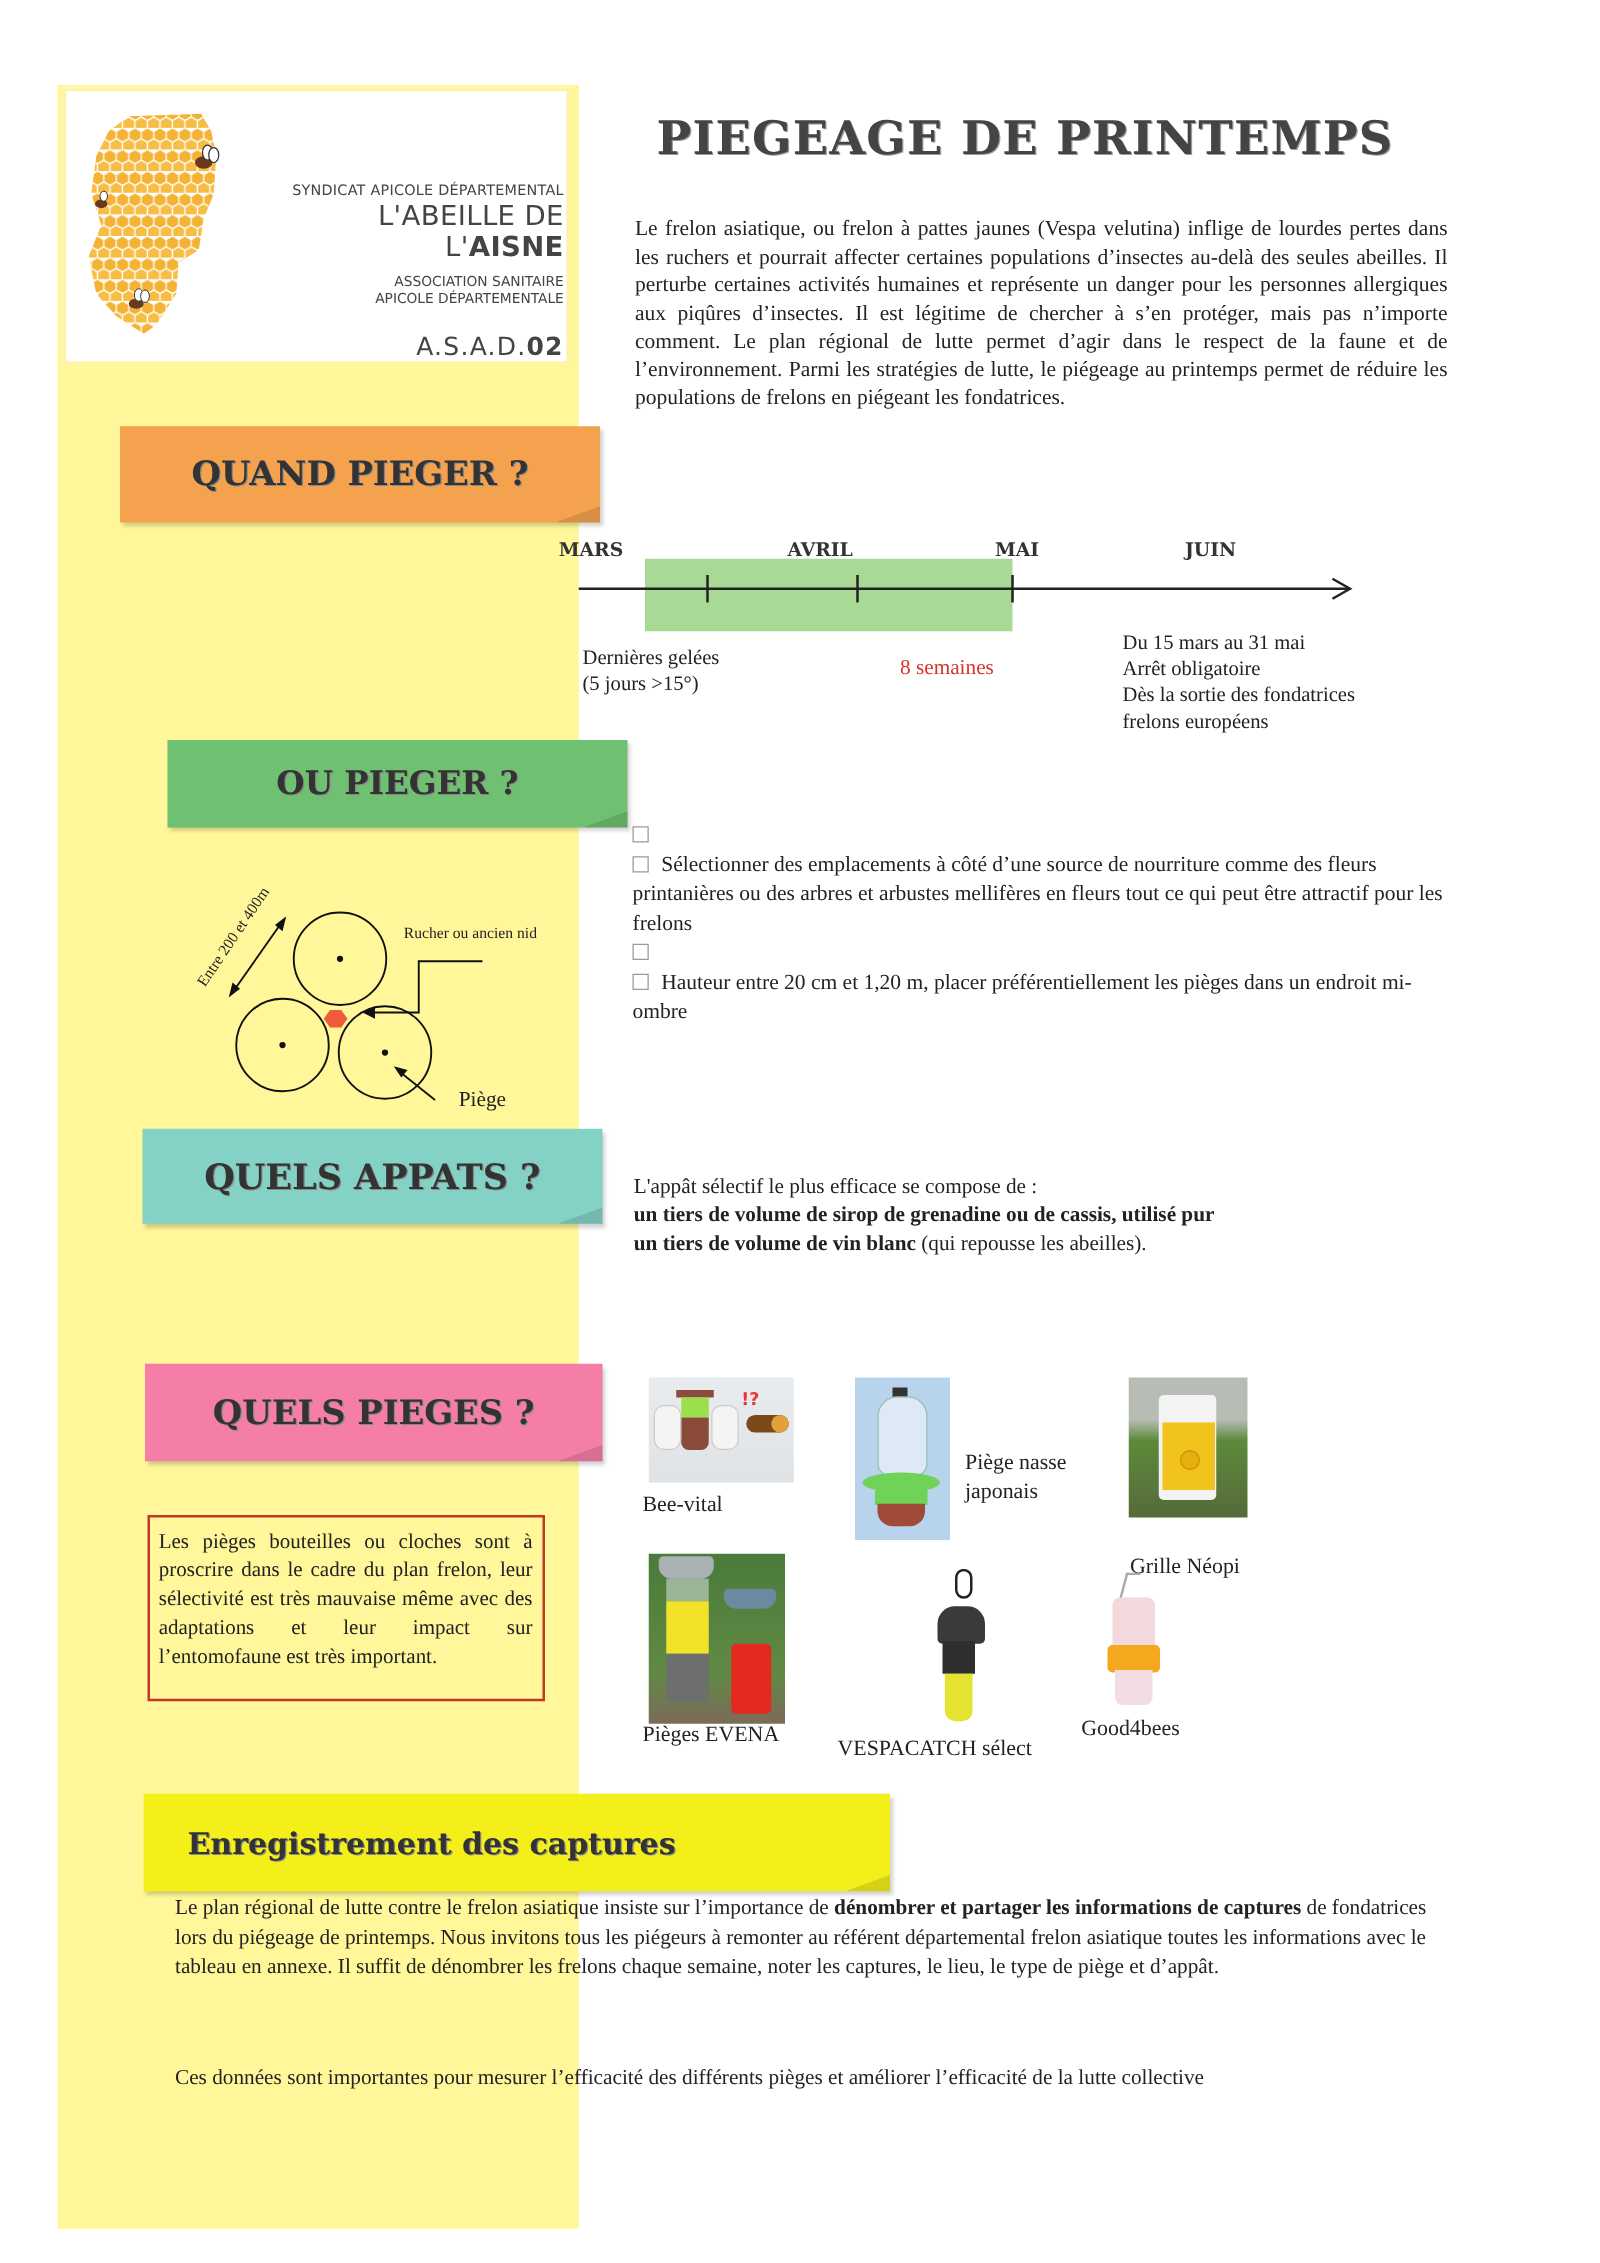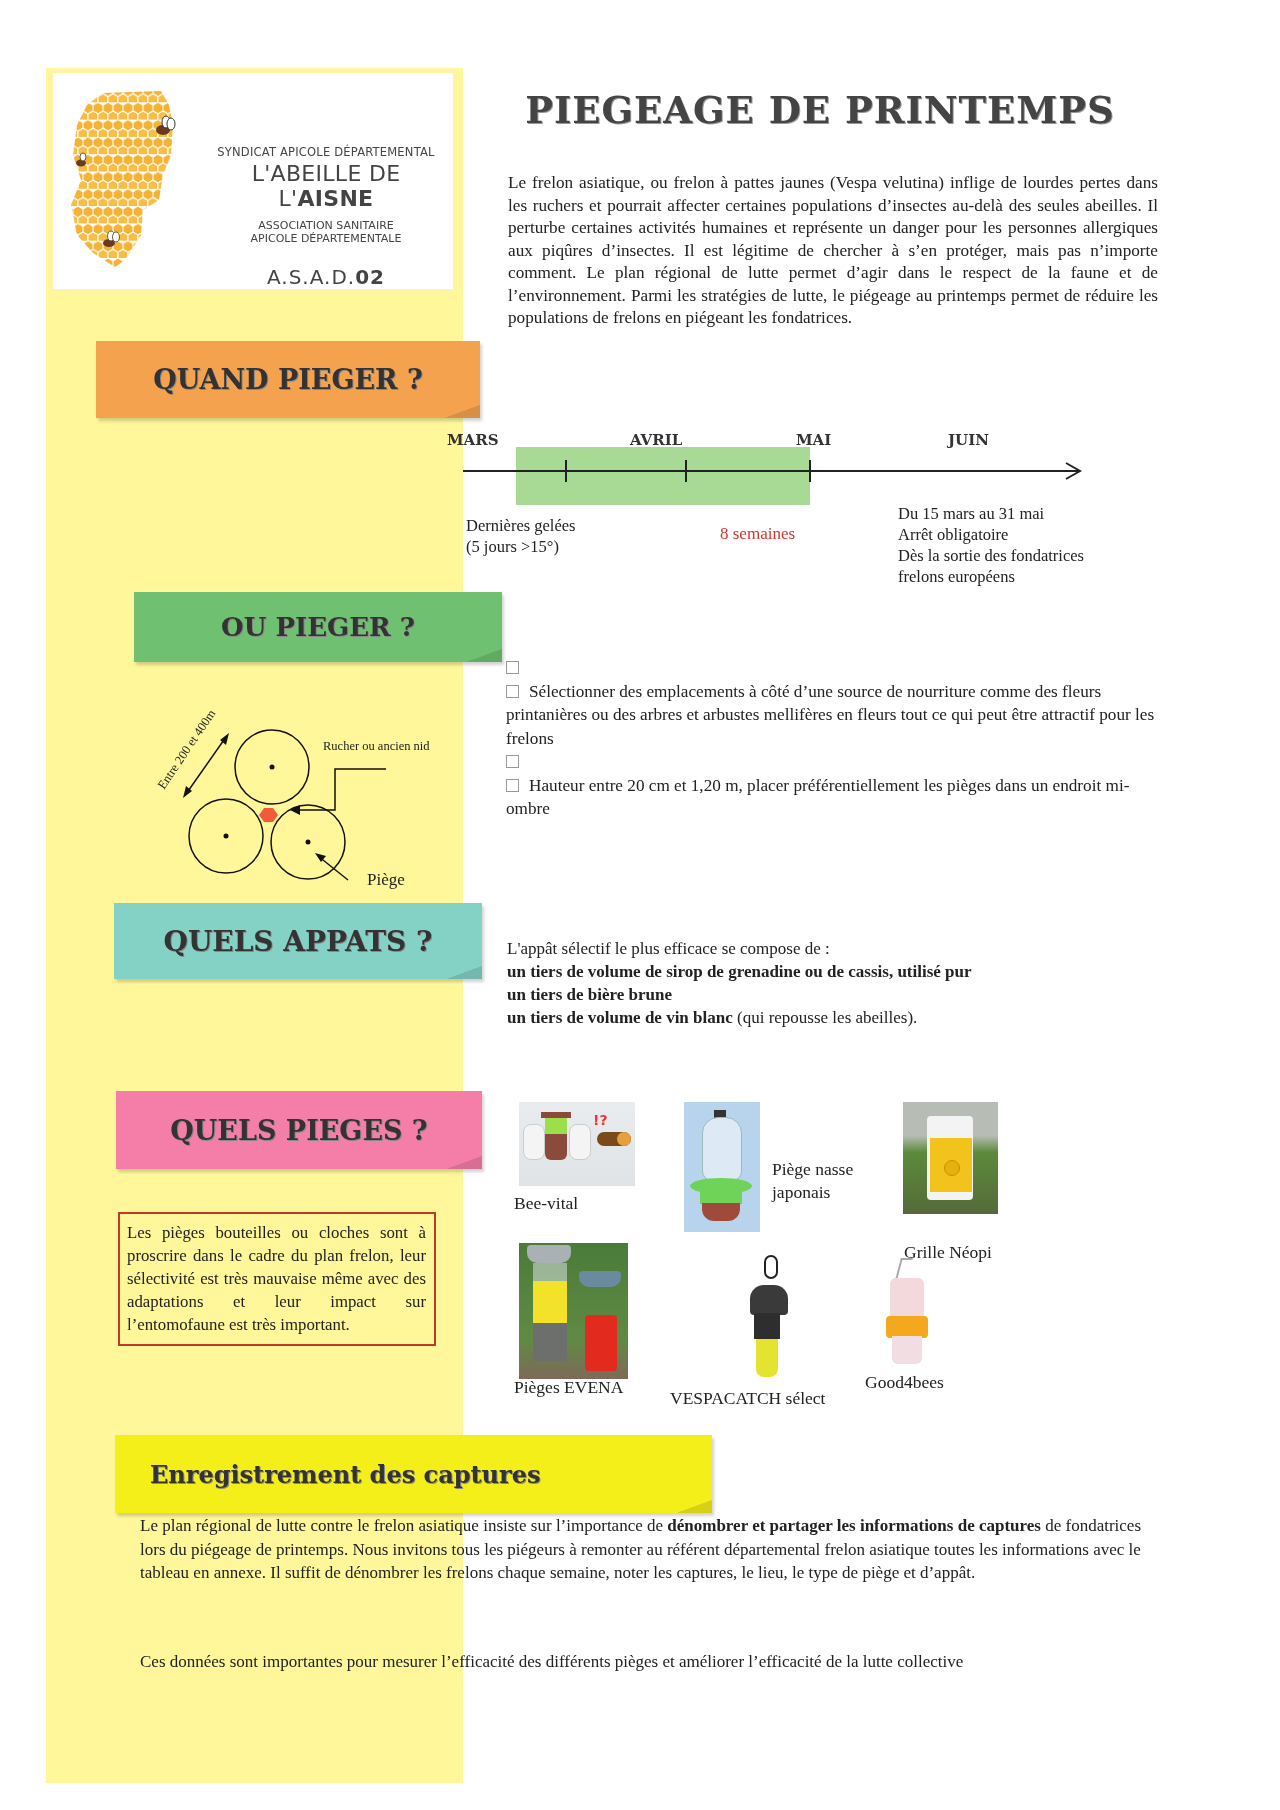--- a/index.html
+++ b/index.html
@@ -1,21 +1,21 @@
 <!DOCTYPE html>
 <html><head>
 <meta charset="utf-8">
 <style>
   html, body { margin:0; padding:0; }
   body { width:1280px; height:1810px; background:#ffffff; position:relative; overflow:hidden;
          font-family:"Liberation Serif", serif; color:#222; }
   .abs { position:absolute; }
   .yband { left:46px; top:68px; width:417px; height:1715px; background:#fff799; }
   .logo-box { left:50px; top:70px; width:406px; height:222px; background:#fff; border:3px solid #fff3a8; box-sizing:border-box; }
-  .logo-text { position:absolute; left:148px; top:72px; width:250px; text-align:center; font-family:"DejaVu Sans", sans-serif; color:#444; }
+  .logo-text { position:absolute; left:148px; top:72px; width:250px; text-align:right; font-family:"DejaVu Sans", sans-serif; color:#444; }
   .logo-l1 { font-size:11.5px; letter-spacing:0.2px; }
   .logo-l2 { font-size:22px; margin-top:2px; letter-spacing:0.3px; }
   .logo-l2 b { font-weight:bold;margin-top:36px; }
   .logo-l3 { font-size:11px; margin-top:8px; line-height:13px; }
   .logo-l4 { font-size:20px; margin-top:20px; letter-spacing:1px; }
   .logo-l4 b { font-weight:bold; }
   .title { left:470px; top:88px; width:700px; text-align:center; font-size:37px; font-weight:bold;
            color:#444; letter-spacing:1px; font-family:"DejaVu Serif", serif;
            text-shadow: 1px 1px 0 #999; }
   .intro { left:508px; top:172px; width:650px; font-size:17.2px; line-height:22.5px; text-align:justify; }
@@ -28,21 +28,21 @@
   .b-ou { left:114px; top:592px; width:368px; height:70px; background:#70c071; font-size:26px;margin-left:20px; }
   .b-appats { left:114px; top:903px; width:368px; height:76px; background:#84d2c5; font-size:28px; }
   .b-pieges { left:116px; top:1091px; width:366px; height:78px; background:#f57ea8; font-size:27px; }
   .b-enreg { left:115px; top:1435px; width:597px; height:78px; background:#f4ee19; font-size:24px; justify-content:flex-start; padding-left:35px; }
 
   .tl-month { font-family:"DejaVu Serif", serif; font-weight:bold; font-size:15px; color:#333; }
   .tl-text { font-size:16.5px; line-height:21px; }
   .ou-list { left:506px; top:656px; width:660px; font-size:17.2px; line-height:23.5px; }
   .ou-list .cb { display:inline-block; width:11px; height:11px; border:1px solid #999; margin-right:10px; vertical-align:-1px; }
   .appat { left:507px; top:937px; width:620px; font-size:17px; line-height:23px; }
-  .warn { left:118px; top:1212px; width:318px; box-sizing:border-box; border:2px solid #c0392b; padding:7px 8px 8px 7px;
+  .warn { left:118px; top:1212px; width:318px; box-sizing:border-box; border:2px solid #c0392b; padding:7px 8px 23px 7px;
           font-size:16.8px; line-height:23px; text-align:justify; }
   .cap { font-size:17.5px; }
   .enreg-text { left:140px; top:1514px; width:1030px; font-size:17px; line-height:23.5px; }
   .enreg-text2 { left:140px; top:1652px; width:1030px; font-size:17px; }
   .photo { position:absolute; overflow:hidden; }
 </style>
 </head>
 <body>
 
 <div class="abs yband"></div>
@@ -137,21 +137,20 @@
   <div><span class="cb"></span></div>
   <div><span class="cb"></span><span>Sélectionner des emplacements à côté d’une source de nourriture comme des fleurs printanières ou des arbres et arbustes mellifères en fleurs tout ce qui peut être attractif pour les frelons</span></div>
   <div><span class="cb"></span></div>
   <div><span class="cb"></span><span>Hauteur entre 20 cm et 1,20 m, placer préférentiellement les pièges dans un endroit mi-ombre</span></div>
 </div>
 
 <div class="abs banner b-appats">QUELS APPATS ?</div>
 <div class="abs appat">
   <div>L'appât sélectif le plus efficace se compose de :</div>
   <div style="font-weight:bold;">un tiers de volume de sirop de grenadine ou de cassis, utilisé pur</div>
-  <div style="font-weight:bold;">un tiers de bière brune</div>
   <div><b>un tiers de volume de vin blanc</b><span> (qui repousse les abeilles).</span></div>
 </div>
 
 <div class="abs banner b-pieges">QUELS PIEGES ?</div>
 <div class="abs warn">Les pièges bouteilles ou cloches sont à proscrire dans le cadre du plan frelon, leur sélectivité est très mauvaise même avec des adaptations et leur impact sur l’entomofaune est très important.</div>
 
 <div class="photo" style="left:519px;top:1102px;width:116px;height:84px;background:linear-gradient(#e8ecef,#dfe3e6);">
   <div style="position:absolute;left:22px;top:10px;width:30px;height:6px;background:#8a4b3a;"></div>
   <div style="position:absolute;left:26px;top:16px;width:22px;height:16px;background:#9be04a;"></div>
   <div style="position:absolute;left:26px;top:32px;width:22px;height:26px;background:#8a4b3a;border-radius:0 0 6px 6px;"></div>

